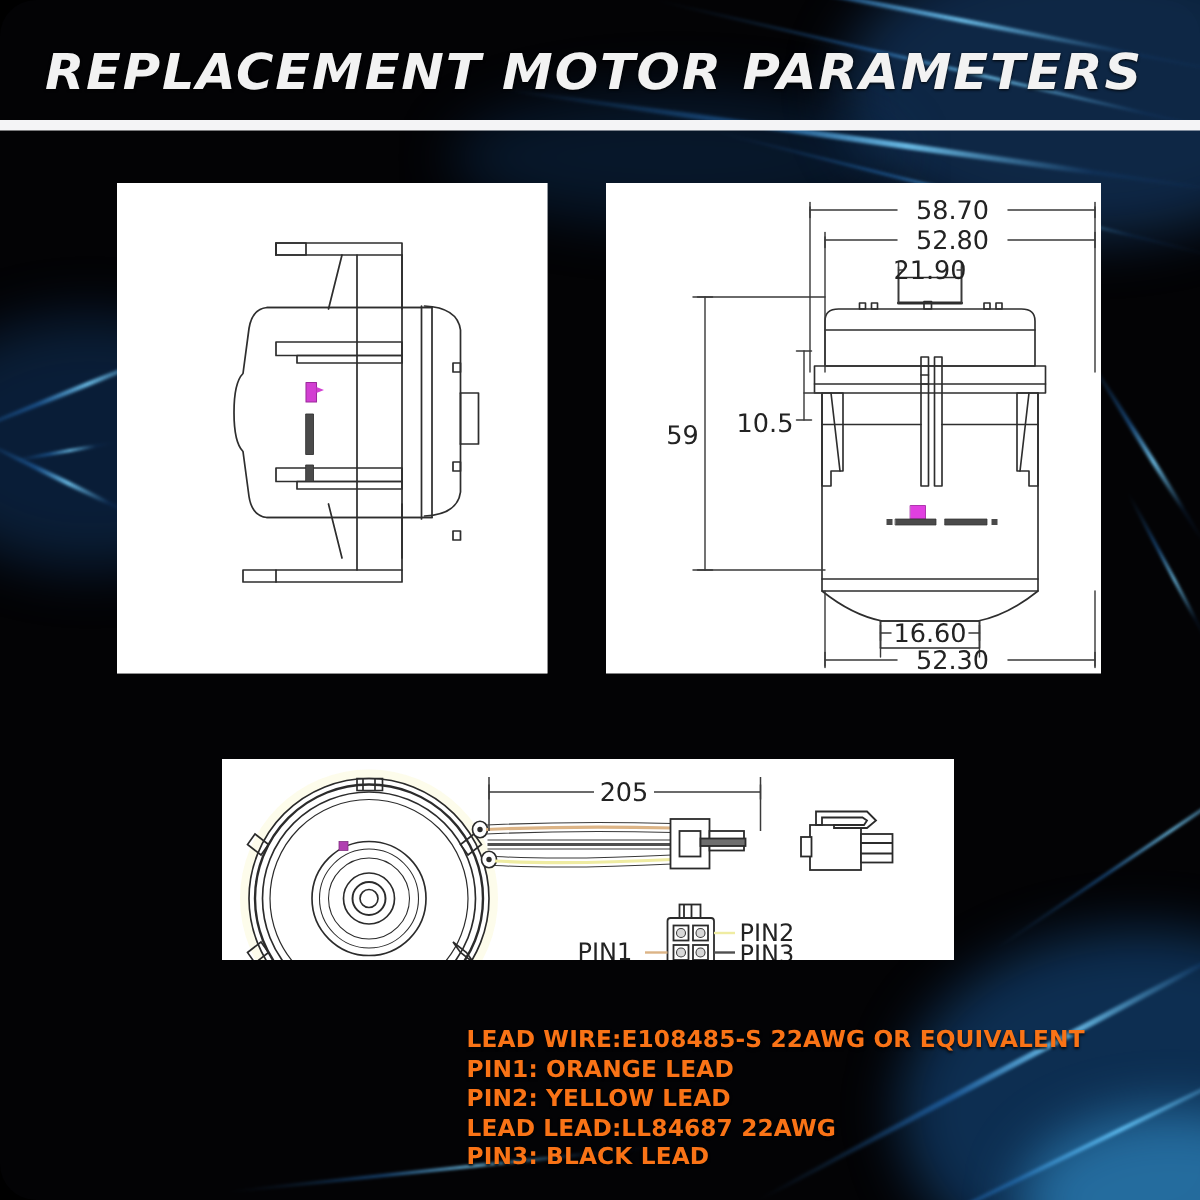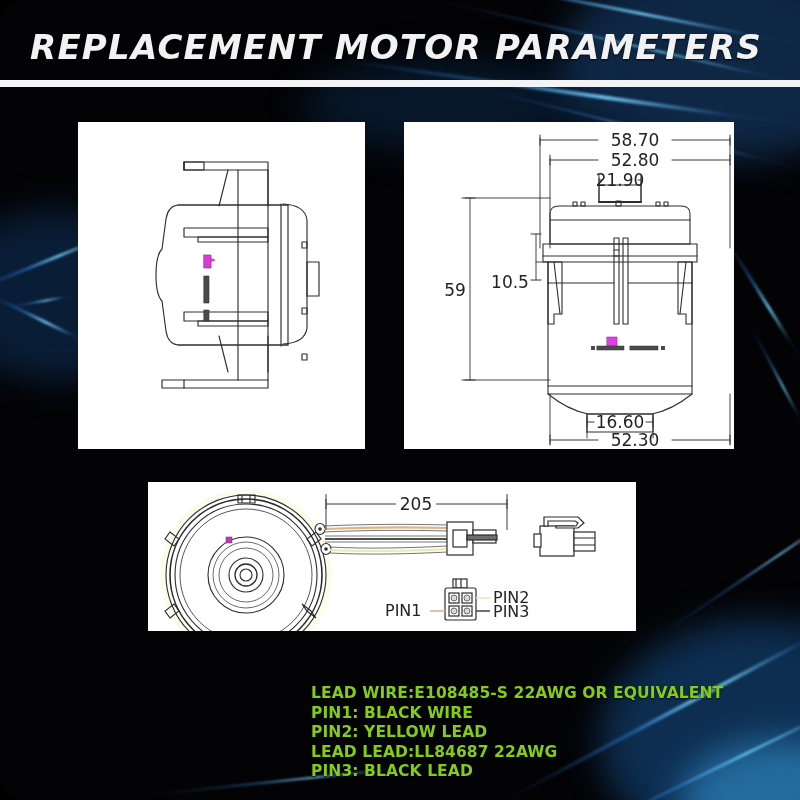--- a/index.html
+++ b/index.html
@@ -46,34 +46,34 @@
     position:absolute; left:0; top:80px; width:800px; height:7px;
     background:#f4f4f6;
   }
 
   
   .panel {
     position:absolute; background:#fff; overflow:hidden;
   }
   #panel-side   { left:78px;  top:122px; width:287px; height:327px; }
   #panel-front  { left:404px; top:122px; width:330px; height:327px;padding-left:36px; }
-  #panel-fan    { left:148px; top:482px; width:488px; height:149px; }
+  #panel-fan    { left:148px; top:506px; width:488px; height:134px; }
 
   svg { display:block; }
 
   
   #spec-list {
     position:absolute; left:311px; top:684px; width:470px;
   }
   .spec-line {
     font-family:"DejaVu Sans", sans-serif;
     font-weight:bold;
     font-size:15.5px;
     line-height:19.5px;
-    color:#84cc16;
+    color:#f97316;
     letter-spacing:.1px;
     white-space:nowrap;
     text-shadow:0 1px 2px rgba(0,0,0,.85);
   }
 </style>
 </head>
 <body>
 
 <div id="stage">
 
@@ -393,19 +393,19 @@
       <g font-family="DejaVu Sans, sans-serif" font-size="16" fill="#232323">
         <text x="237" y="134">PIN1</text>
         <text x="345" y="121">PIN2</text>
         <text x="345" y="135">PIN3</text>
       </g>
     </svg>
   </div>
 
   <div id="spec-list">
     <div class="spec-line">LEAD WIRE:E108485-S 22AWG OR EQUIVALENT</div>
-    <div class="spec-line">PIN1: BLACK WIRE</div>
+    <div class="spec-line">PIN1: ORANGE LEAD</div>
     <div class="spec-line">PIN2: YELLOW LEAD</div>
     <div class="spec-line">LEAD LEAD:LL84687 22AWG</div>
     <div class="spec-line">PIN3: BLACK LEAD</div>
   </div>
 
 </div>
 
 </body></html>

